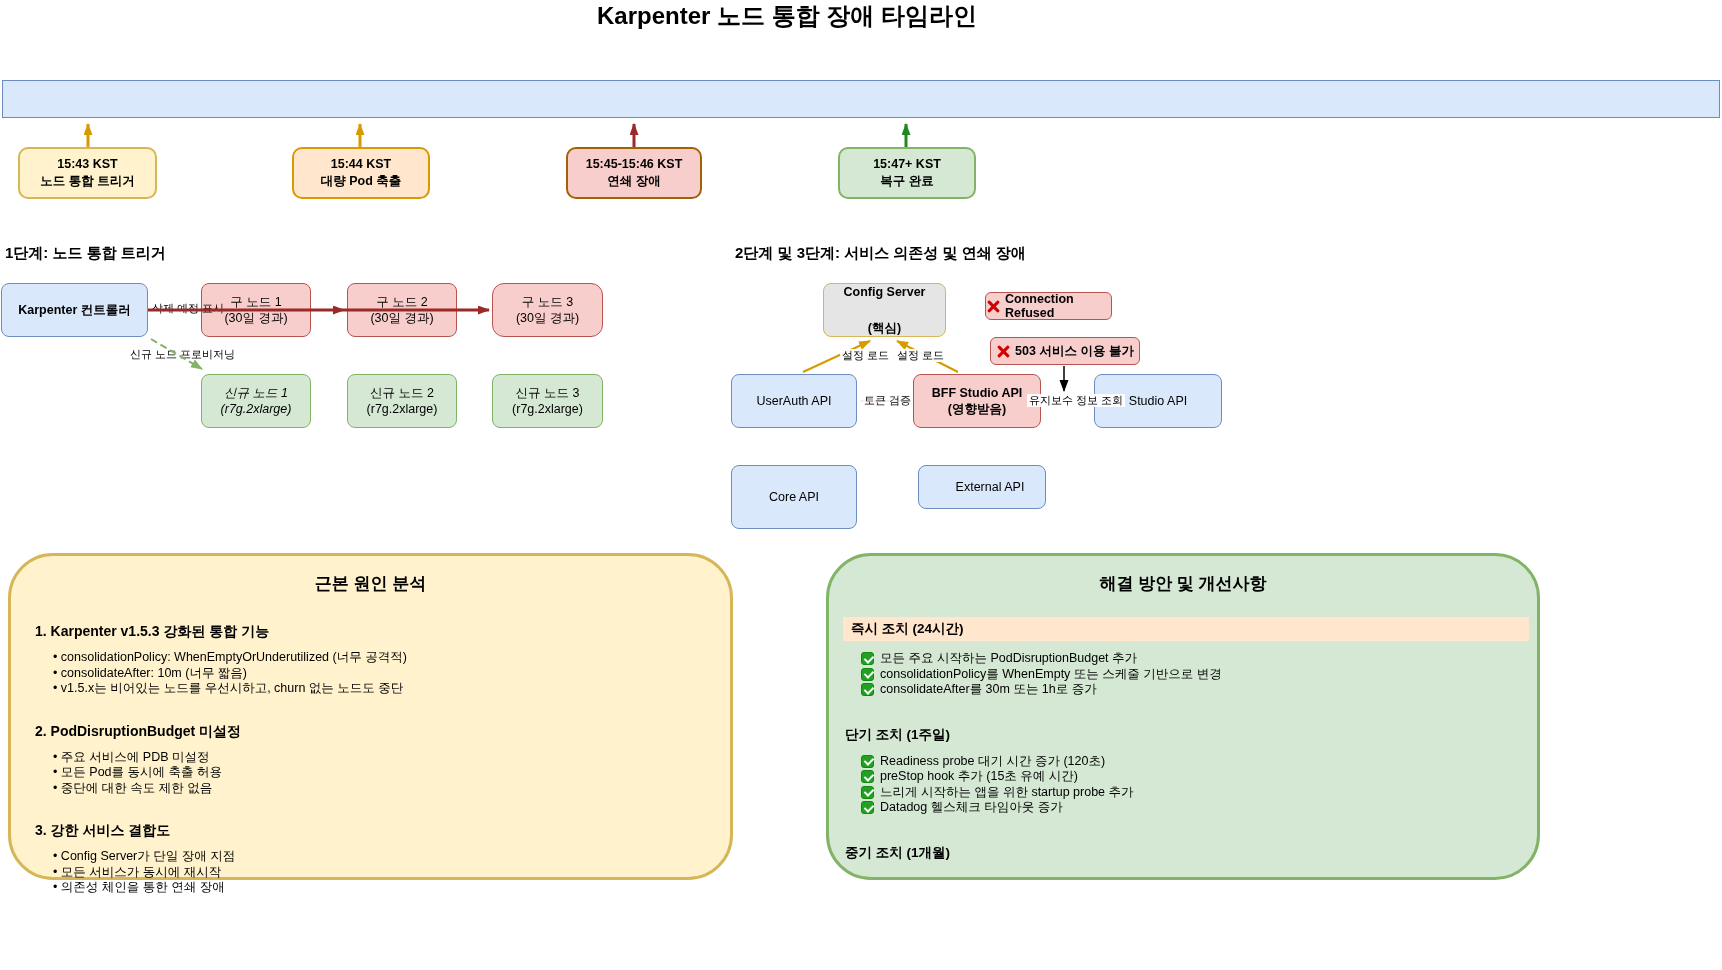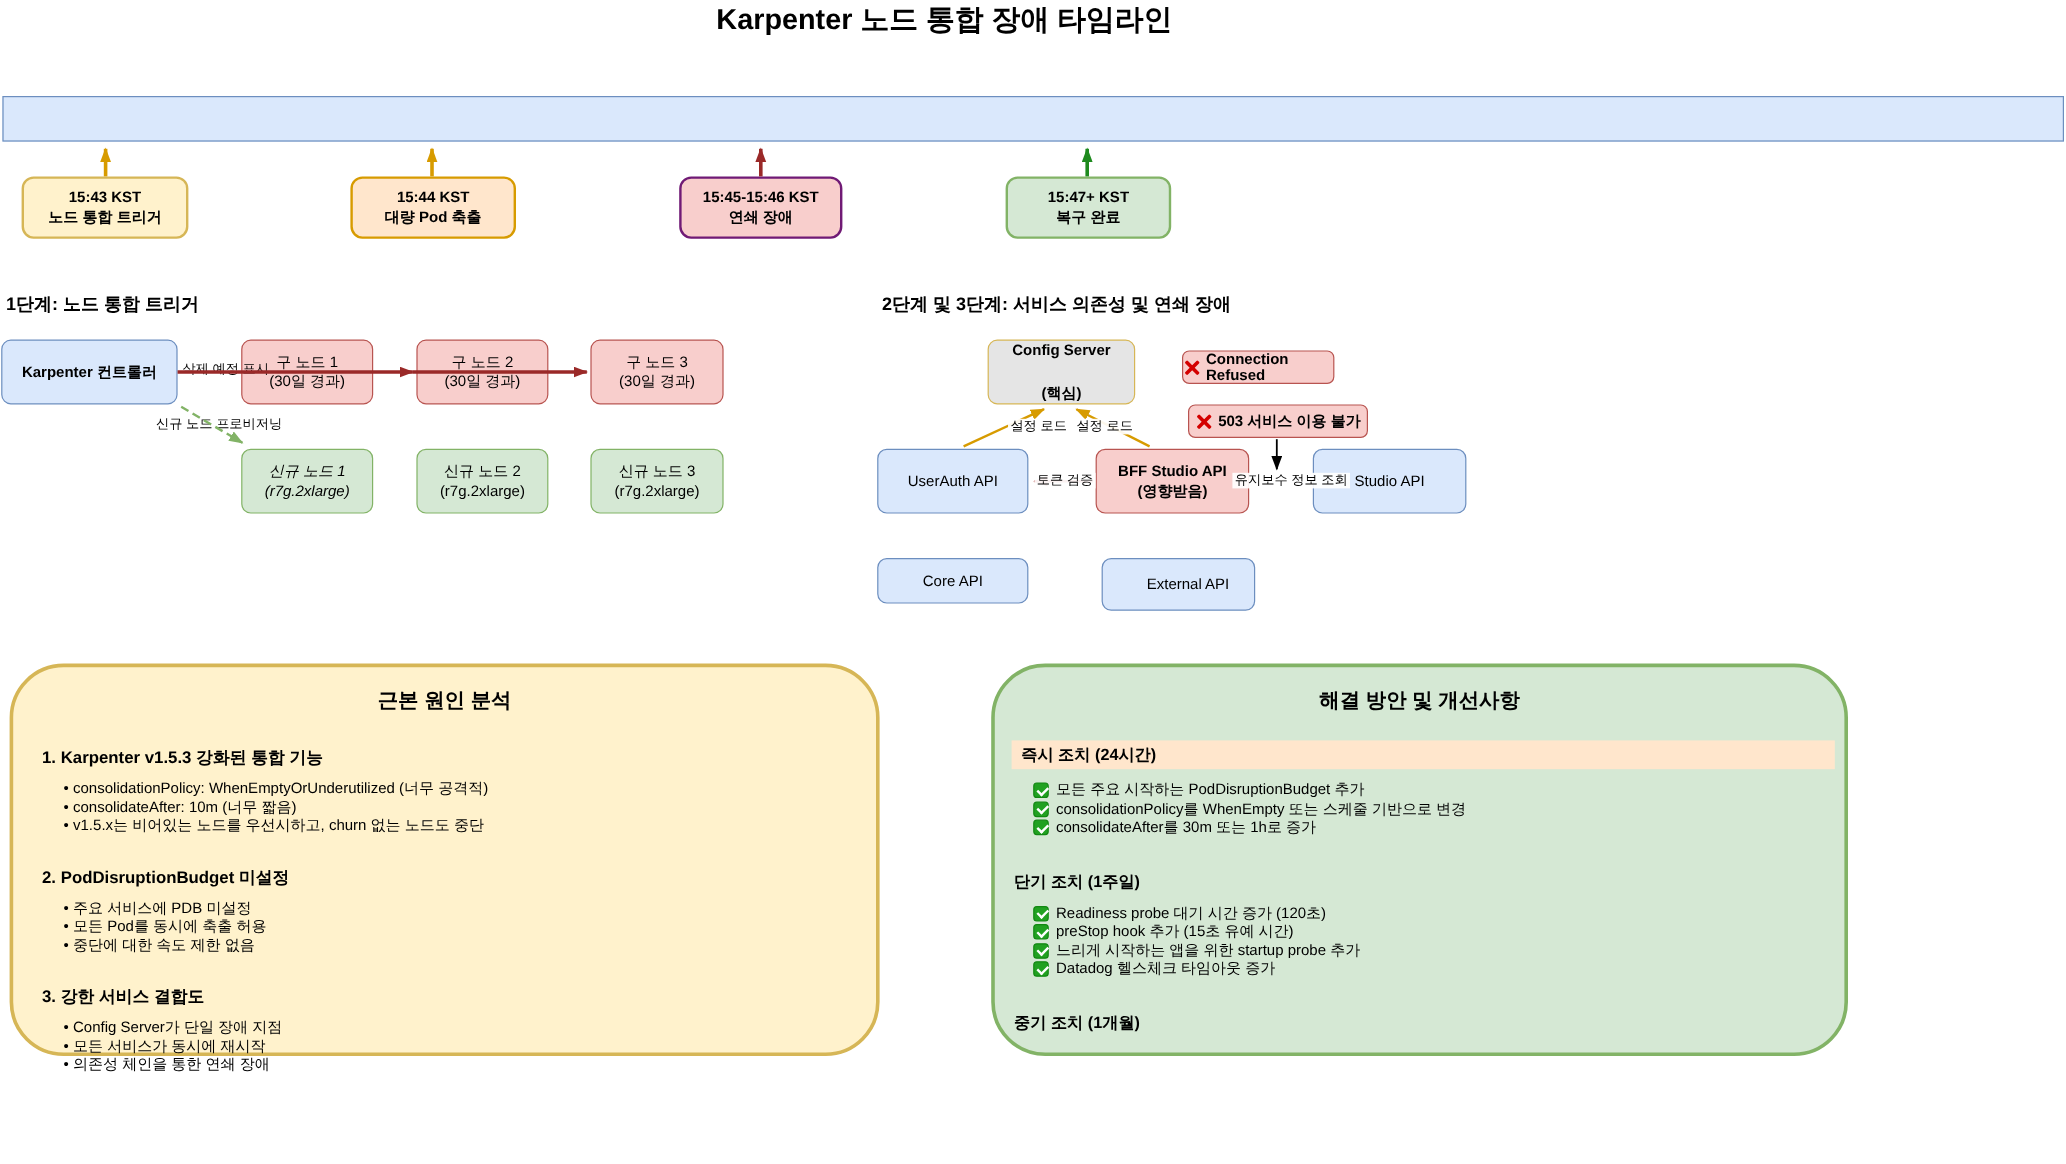--- a/index.html
+++ b/index.html
@@ -10,49 +10,49 @@
                 font-size:24px; font-weight:bold; }
 
   .timeline-bar { position:absolute; left:2px; top:80px; width:1718px; height:38px;
                   background:#dae8fc; border:1px solid #6c8ebf; }
 
   .event-box { position:absolute; top:147px; height:52px; border-radius:10px;
                display:flex; flex-direction:column; align-items:center; justify-content:center;
                font-size:12.5px; font-weight:bold; line-height:17px; text-align:center; }
   .ev1 { left:18px;  width:139px; background:#fff2cc; border:2px solid #d6b656; }
   .ev2 { left:292px; width:138px; background:#ffe6cc; border:2px solid #d79b00; }
-  .ev3 { left:566px; width:136px; background:#f8cecc; border:2px solid #701a75; }
+  .ev3 { left:566px; width:136px; background:#f8cecc; border:2px solid #a16207; }
   .ev4 { left:838px; width:138px; background:#d5e8d4; border:2px solid #82b366; }
 
   .section-heading { position:absolute; top:244px; font-size:15px; font-weight:bold; }
   .sh1 { left:5px; }
   .sh2 { left:735px; }
 
   .node { position:absolute; border-radius:8px; display:flex; flex-direction:column;
           align-items:center; justify-content:center; text-align:center;
           font-size:12.5px; line-height:16px; }
   .node .bold { font-weight:bold; }
   .blue   { background:#dae8fc; border:1.5px solid #6c8ebf; }
   .redbox { background:#f8cecc; border:1.5px solid #b85450; }
   .greenbox { background:#d5e8d4; border:1.5px solid #82b366; }
   .yellowbox { background:#e5e5e5; border:1.5px solid #d6b656;gap:20px; }
 
   .n-karpenter { left:1px;  top:283px; width:147px; height:54px; font-weight:bold; }
   .n-old1 { left:201px; top:283px; width:110px; height:54px; }
   .n-old2 { left:347px; top:283px; width:110px; height:54px; }
-  .n-old3 { left:492px; top:283px; width:111px; height:54px; }
+  .n-old3 { left:492px; top:283px; width:111px; height:54px;border-radius:12px; }
   .n-new1 { left:201px; top:374px; width:110px; height:54px;font-style:italic; }
   .n-new2 { left:347px; top:374px; width:110px; height:54px; }
   .n-new3 { left:492px; top:374px; width:111px; height:54px; }
 
   .n-config   { left:823px;  top:283px; width:123px; height:54px; font-weight:bold; }
   .n-userauth { left:731px;  top:374px; width:126px; height:54px; }
   .n-bff      { left:913px;  top:374px; width:128px; height:54px; }
   .n-studio   { left:1094px; top:374px; width:128px; height:54px; }
-  .n-core     { left:731px;  top:465px; width:126px; height:38px; }
+  .n-core     { left:731px;  top:465px; width:126px; height:64px; }
   .n-external { left:918px;  top:465px; width:128px; height:44px;padding-left:16px; }
 
   .err-badge { position:absolute; height:28px; border-radius:6px;
                background:#f8cecc; border:1.5px solid #b85450;
                display:flex; align-items:center; justify-content:center; gap:6px;
                font-size:12.5px; font-weight:bold; }
   .err1 { left:985px; top:292px; width:127px; }
   .err2 { left:990px; top:337px; width:150px; }
 
   .x-icon { width:13px; height:13px; display:inline-block; position:relative; flex:none; }

